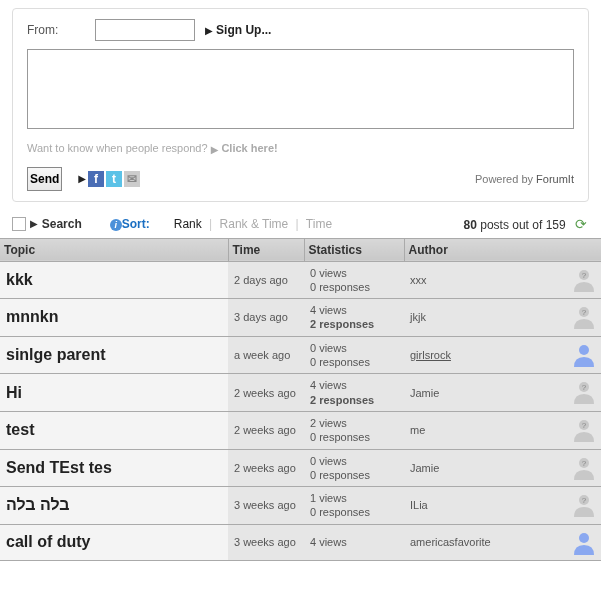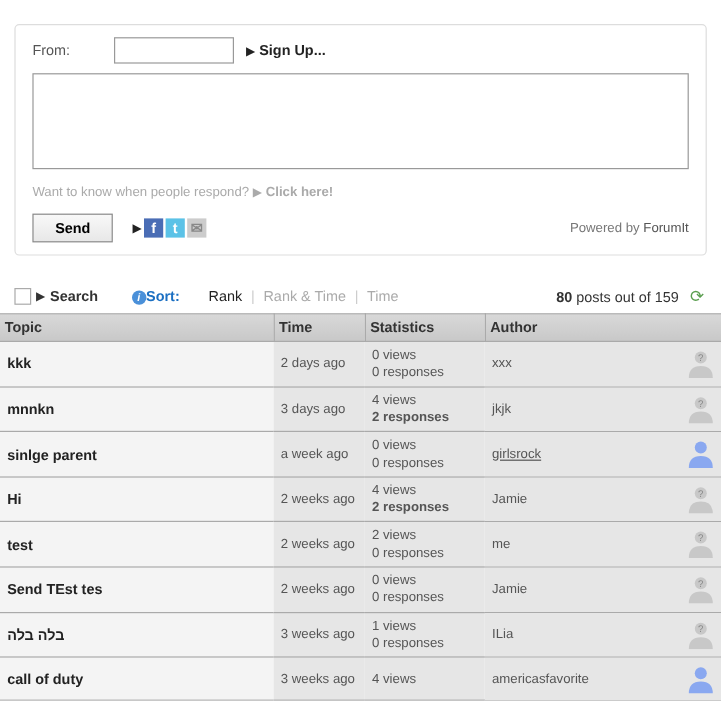--- a/index.html
+++ b/index.html
@@ -1,30 +1,30 @@
 <!DOCTYPE html>
 <html><head>
 <meta charset="utf-8">
 <style>
 *{box-sizing:border-box;margin:0;padding:0}
 body{font-family:Arial,sans-serif;font-size:12px;color:#333;background:#fff;width:601px}
-.form-box{border:1px solid #ddd;border-radius:4px;padding:10px 14px 10px 14px;margin:20px 12px}
+.form-box{border:1px solid #ddd;border-radius:4px;padding:10px 14px 10px 14px;margin:8px 12px}
 .form-row{display:flex;align-items:center;margin-bottom:8px}
 .form-label{width:68px;color:#555}
 .req{color:#c00}
 .text-input{border:1px solid #999;padding:3px 4px;font-size:12px}
 .from-input{width:100px}
 .subject-input{flex:1}
 .signup{margin-left:10px;cursor:pointer;color:#222}
 .arrow{font-size:10px;vertical-align:middle}
 textarea{width:100%;height:80px;border:1px solid #999;resize:none;margin-bottom:10px;padding:4px;font-family:Arial}
 .notify{color:#aaa;font-size:11px;margin-bottom:12px;cursor:pointer}
 .notify b{font-weight:bold}
 .form-footer{display:flex;align-items:center}
-.send-btn{background:linear-gradient(#f8f8f8,#e8e8e8);border:1px solid #888;padding:4px 18px;font-weight:bold;font-size:12px;cursor:pointer}
+.send-btn{background:linear-gradient(#f8f8f8,#e8e8e8);border:1px solid #888;padding:4px 2px;font-weight:bold;font-size:12px;cursor:pointer}
 .social{margin-left:16px;display:flex;align-items:center;gap:2px}
 .sicon{width:16px;height:16px;display:inline-block;font-size:12px;line-height:16px;text-align:center;font-weight:bold;color:#fff;cursor:pointer}
 .fb{background:#4a6db5}
 .tw{background:#5bc2e7}
 .ma{background:#ccc;color:#888}
 .powered{margin-left:auto;font-size:11px;color:#777}
 .powered a{color:#555}
 .toolbar{display:flex;align-items:center;padding:6px 12px;font-size:12px}
 .toolbar .t-left{display:flex;align-items:center;gap:4px}
 .search-icon{width:14px;height:14px;border:1px solid #aaa;display:inline-block}
@@ -33,21 +33,21 @@
 .sort-opt{color:#aaa;cursor:pointer}
 .sort-active{color:#222}
 .sep{color:#ccc;margin:0 4px}
 .t-right{margin-left:auto}
 .refresh-icon{display:inline-block;width:14px;height:14px;color:#5a9e4f;margin-left:6px;cursor:pointer;font-size:14px}
 table{width:100%;border-collapse:collapse;table-layout:fixed}
 th{background:linear-gradient(#d8d8d8,#c8c8c8);border:1px solid #aaa;padding:4px;font-size:12px;font-weight:bold;text-align:left}
 th:first-child{border-left:none}
 th:last-child{border-right:none}
 td{border-bottom:1px solid #aaa;padding:4px 6px;font-size:11px;vertical-align:middle;background:#e6e6e6;height:36px}
-.col-topic{font-weight:bold;color:#222;font-size:12px;background:#f4f4f4}
+.col-topic{font-weight:bold;color:#222;font-size:16px;background:#f4f4f4}
 td.col-topic{background:#f4f4f4}
 .col-time{color:#555}
 .col-stats{color:#555;line-height:1.3}
 .col-author{color:#555;position:relative}
 .avatar{position:absolute;right:4px;top:4px;width:26px;height:26px}
 .link{color:#555;text-decoration:underline;cursor:pointer}
 thead th:nth-child(1){width:228px}
 thead th:nth-child(2){width:76px}
 thead th:nth-child(3){width:100px}
 thead th:nth-child(4){width:auto}

